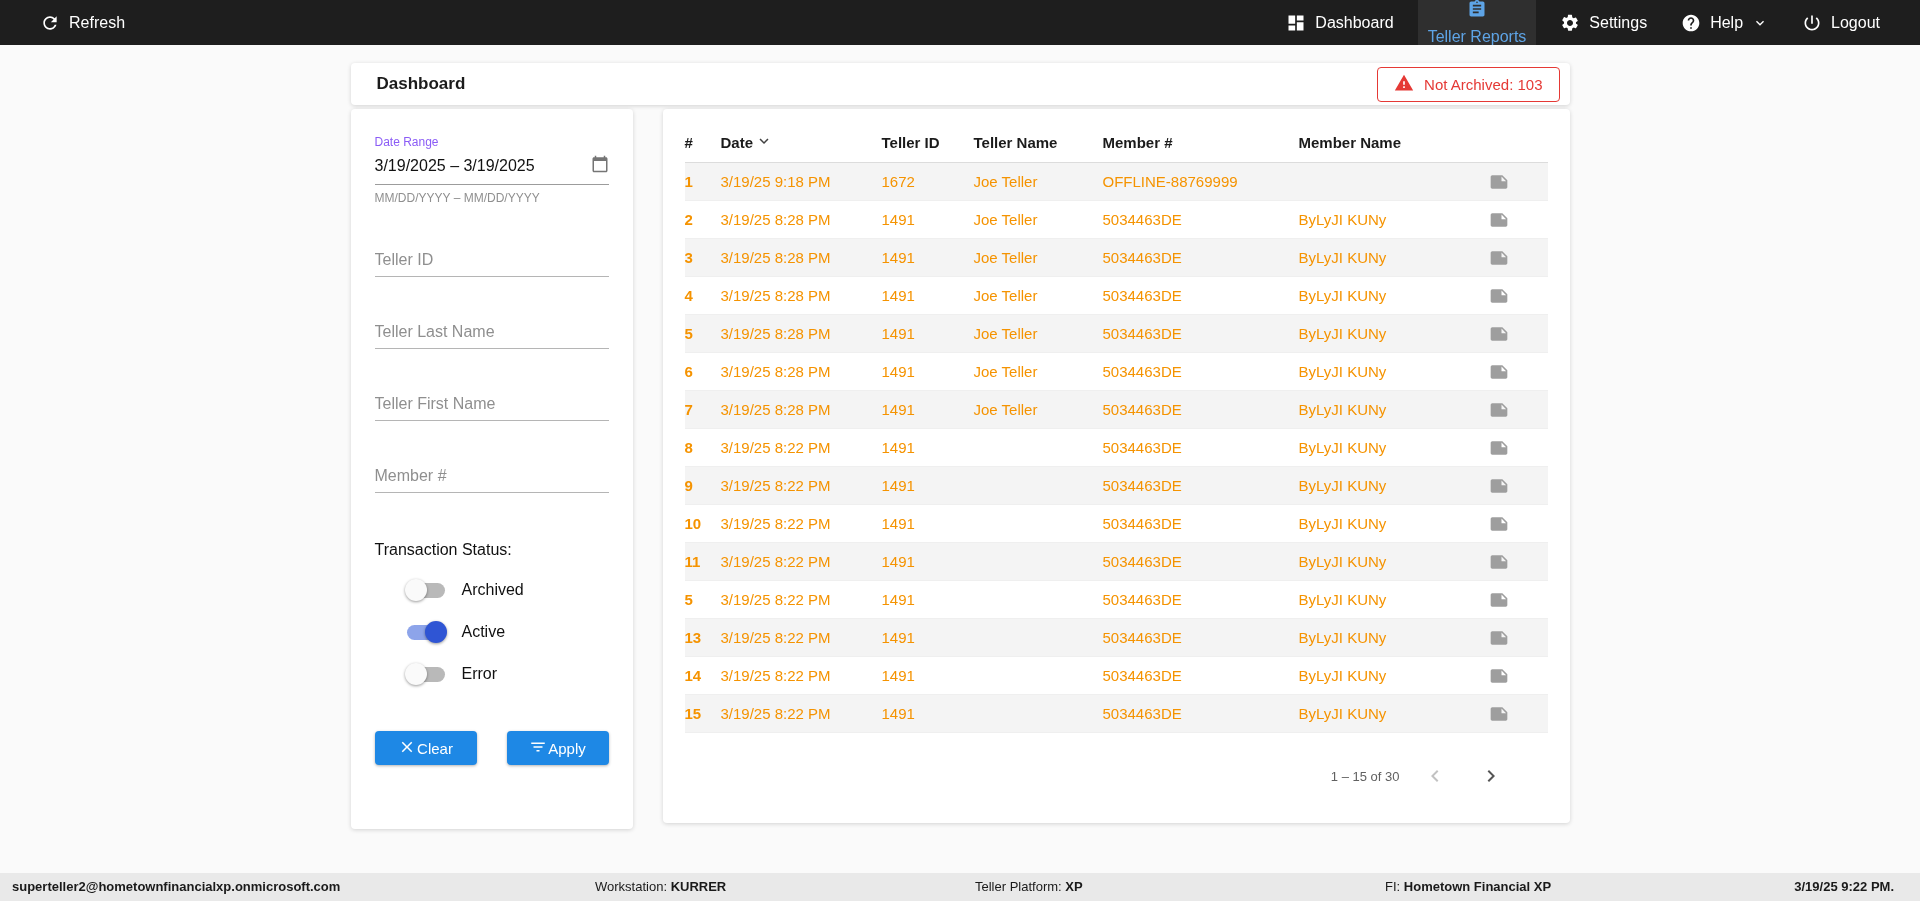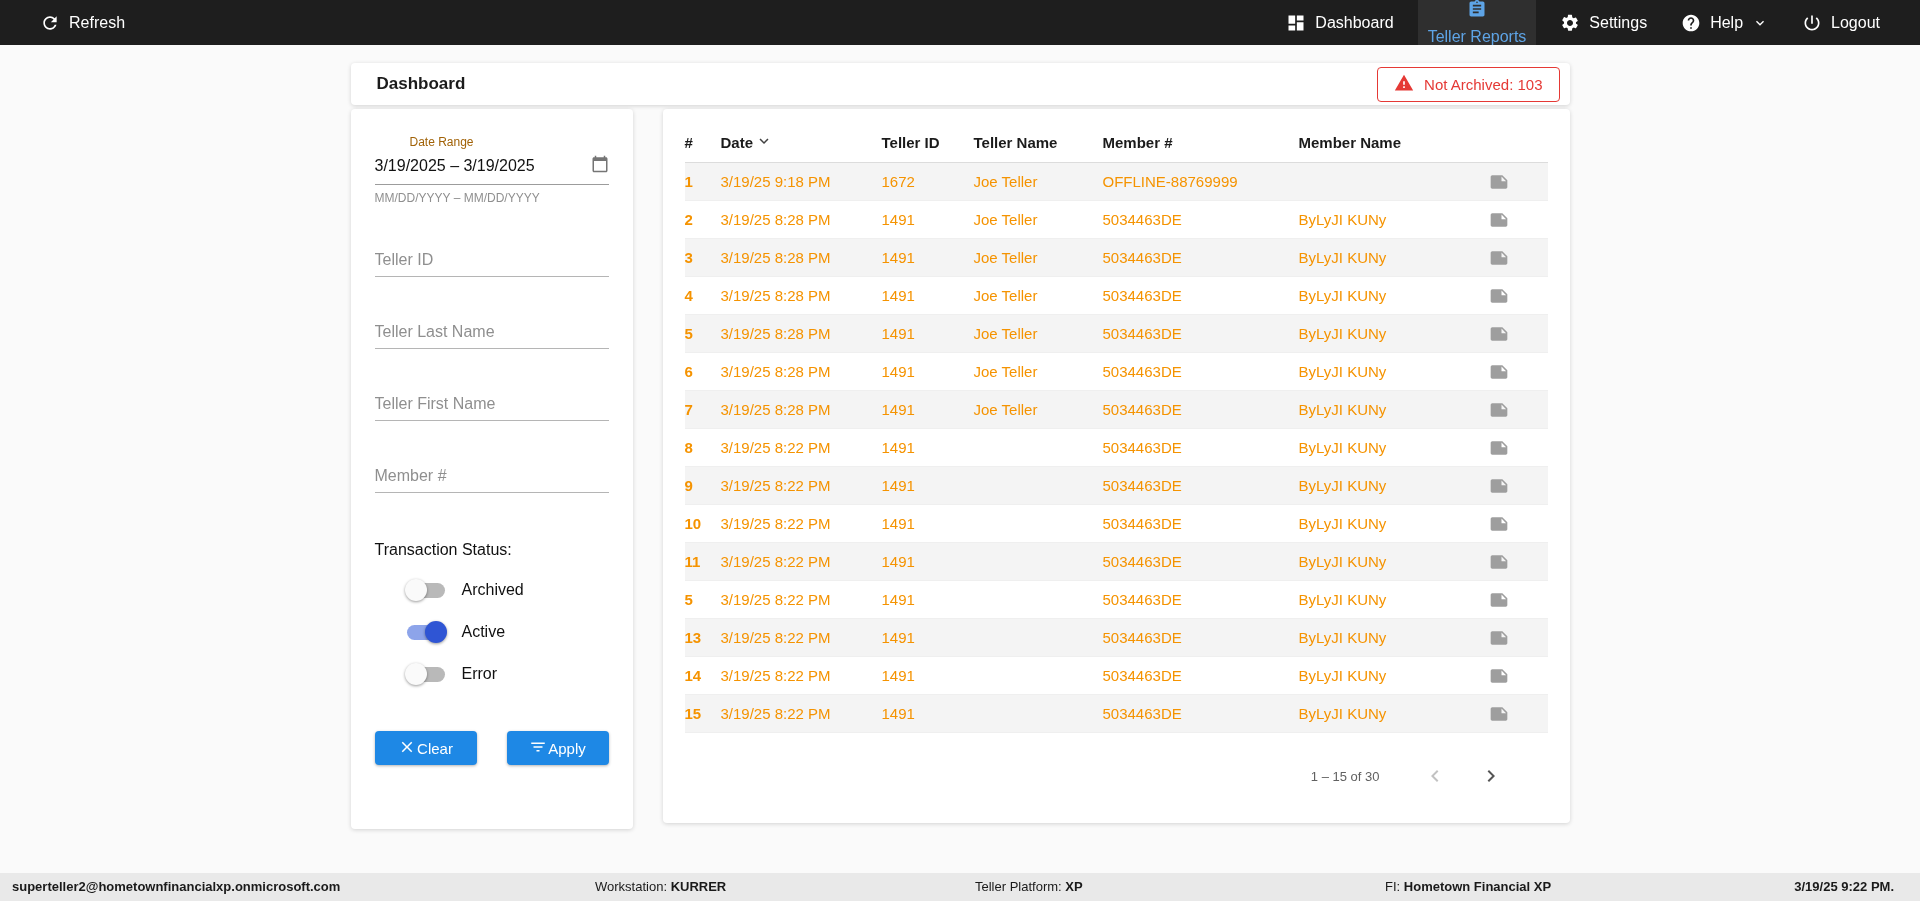--- a/index.html
+++ b/index.html
@@ -29,21 +29,21 @@
   .badge { display:flex; align-items:center; gap:10px; border:1px solid var(--red);
            color:var(--red); border-radius:4px; padding:5px 16px; font-size:15px;
            background:#fff; cursor:pointer;margin-left:44px; }
   .badge svg { width:20px; height:20px; fill:var(--red); }
 
   .cards-row { display:flex; gap:30px; }
 
   
   .filter-card { width:282px; height:720px; background:#fff; border-radius:4px;
                  box-shadow:0 1px 4px rgba(0,0,0,0.16); padding:26px 24px; }
-  .small-label { font-size:12px; color:#a16207;margin-left:35px; }
+  .small-label { font-size:12px; color:#8b5cf6; }
   .date-value-row { display:flex; align-items:center; justify-content:space-between;
                     border-bottom:1px solid #9c9c9c; padding:6px 0 7px; cursor:pointer; }
   .date-value { font-size:16px; color:#111; }
   .date-value-row svg { width:18px; height:18px; fill:#757575; }
   .hint { font-size:12px; color:#8f8f8f; margin-top:6px; }
 
   .field { margin-top:42px; }
   .field input { width:100%; border:none; border-bottom:1px solid #b5b5b5; background:transparent;
                  font-size:16px; padding:4px 0 7px; outline:none;
                  font-family:"Liberation Sans", sans-serif; color:#111; }
@@ -77,21 +77,21 @@
            color:#1b1b1b; }
   .thead .hcell { display:flex; align-items:center; gap:2px; }
   .thead svg { width:18px; height:18px; fill:#424242; }
   .trow { height:38px; font-size:15px; color:var(--orange); border-bottom:1px solid #efefef;
           cursor:pointer; }
   .trow.alt { background:#f4f4f4; }
   .trow .num { font-weight:bold; }
   .note-cell svg { width:20px; height:20px; fill:#9e9e9e; display:block; cursor:pointer; }
 
   .pagination { margin-top:30px; display:flex; align-items:center; justify-content:flex-end;
-                gap:42px; padding-right:44px; font-size:13px; color:#616161; }
+                gap:22px; padding-right:44px; font-size:13px; color:#616161; }
   .pagination .chev { width:26px; height:26px; display:flex; align-items:center;
                       justify-content:center; cursor:pointer; }
   .pagination svg { width:24px; height:24px; }
   .chev.prev svg { fill:#c2c2c2; }
   .chev.next svg { fill:#555; }
 
   
   .footer { position:relative; height:45px; background:#e9e9e9; font-size:13px; color:#1a1a1a;
             line-height:28px; }
   .footer .seg { position:absolute; top:0; white-space:nowrap; }

